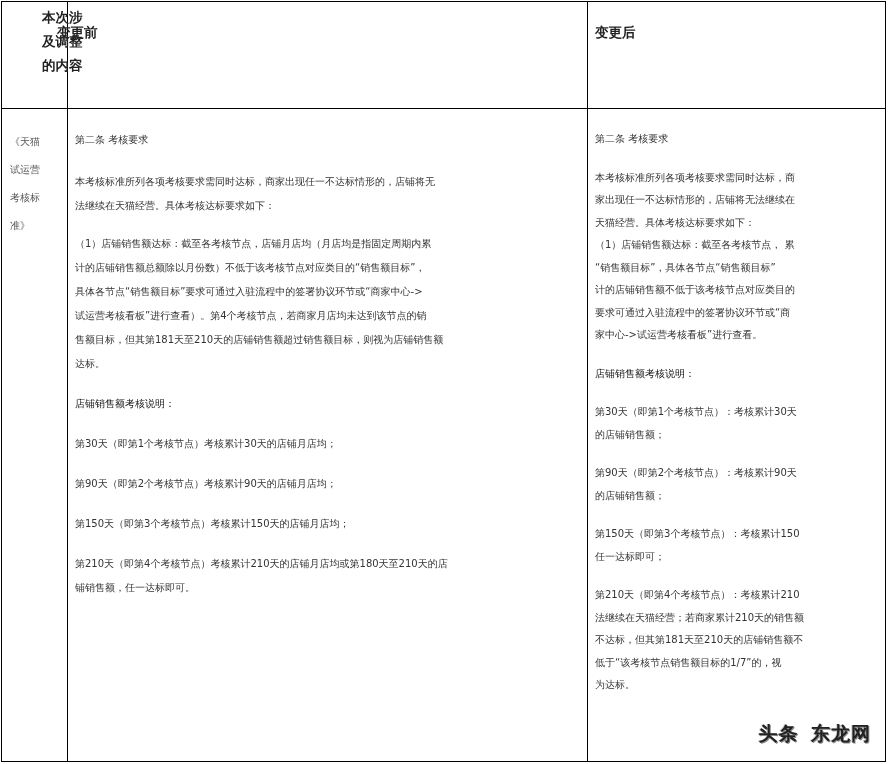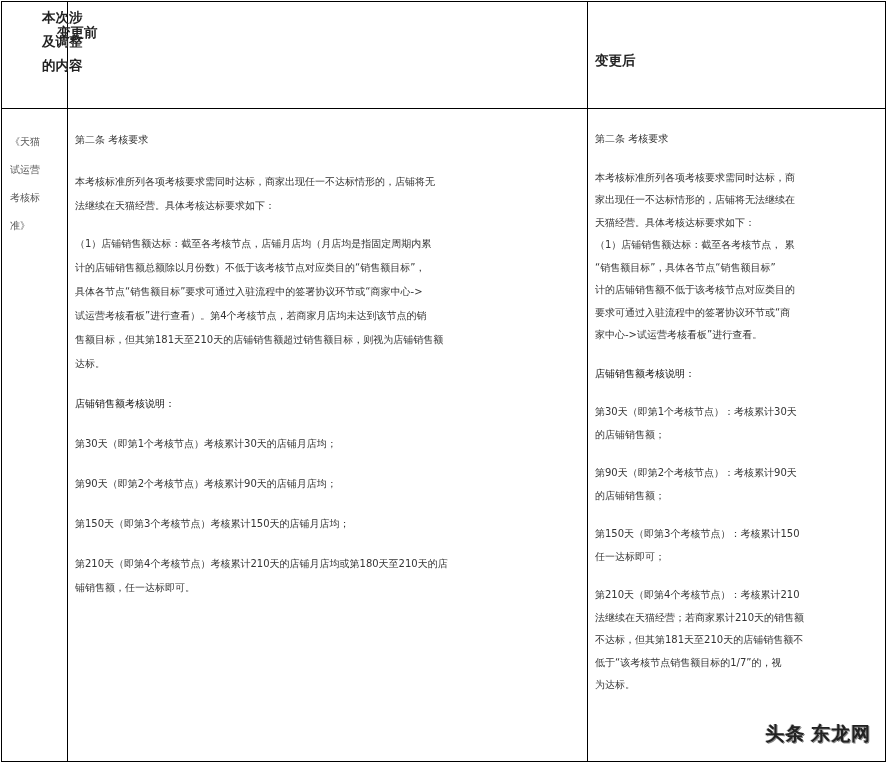--- a/index.html
+++ b/index.html
@@ -60,38 +60,38 @@
     .right-col .p { line-height: 22.5px; }
     .watermark {
       position: absolute;
       right: 14px;
       bottom: 14px;
       font-size: 19px;
       font-weight: bold;
       color: #222;
       letter-spacing: 1px;
       text-shadow: 1px 1px 0 #888, -1px 0 0 #ccc;
-      font-family: Liberation Serif, serif;
+      font-family: Liberation Mono, monospace;
     }
   </style>
 </head>
 <body>
 
 <div class="table">
   <div class="vline" style="left:65px"></div>
   <div class="vline" style="left:585px"></div>
   <div class="hline" style="top:106px"></div>
 
   <div class="cell head" style="left:8px;top:3px;width:56px;line-height:24px;margin-left:32px;">
     <div>本次涉</div>
     <div>及调整</div>
     <div>的内容</div>
   </div>
   <div class="cell head" style="left:55px;top:18px;">变更前</div>
-  <div class="cell head" style="left:593px;top:18px;margin-top:28px;">变更后</div>
+  <div class="cell head" style="left:593px;top:18px;">变更后</div>
 
   <div class="cell" style="left:8px;top:126px;width:56px;line-height:28px;color:#555;">
     <div>《天猫</div>
     <div>试运营</div>
     <div>考核标</div>
     <div>准》</div>
   </div>
 
   <div class="cell" style="left:73px;top:126px;width:508px;">
     <p class="p">第二条  考核要求</p>

